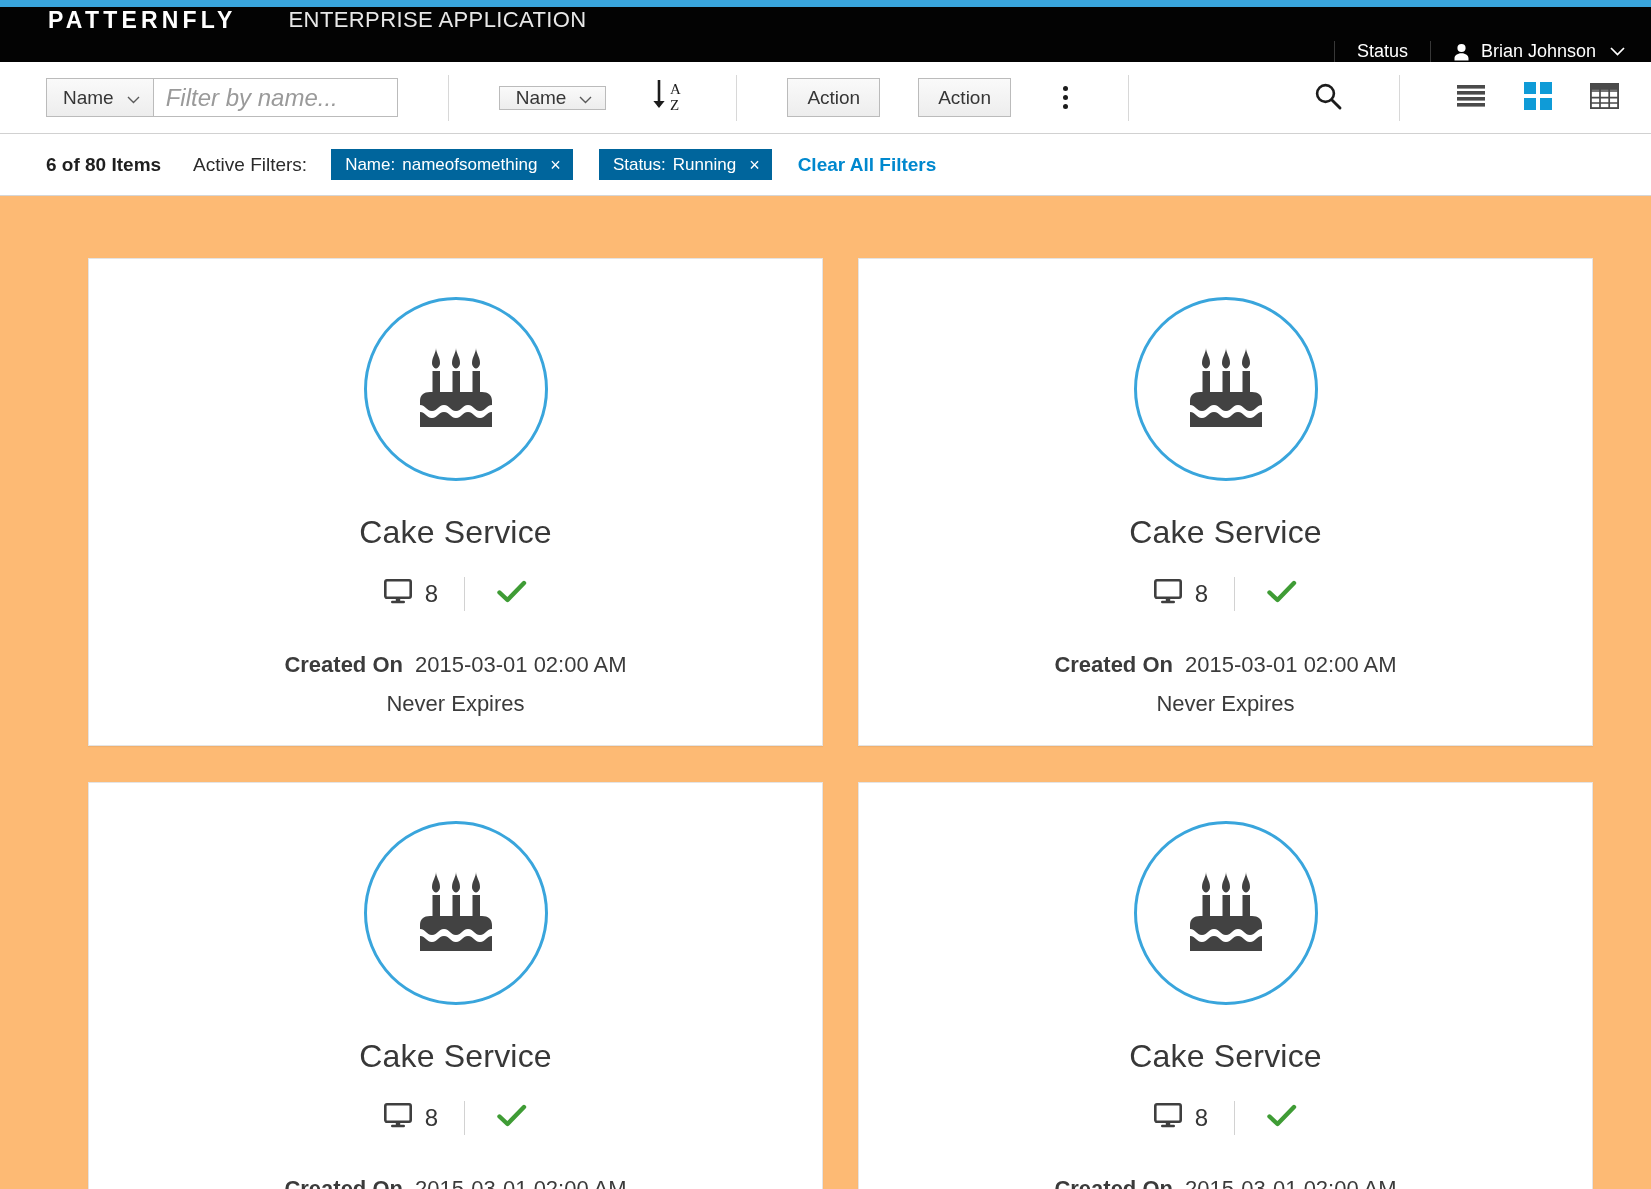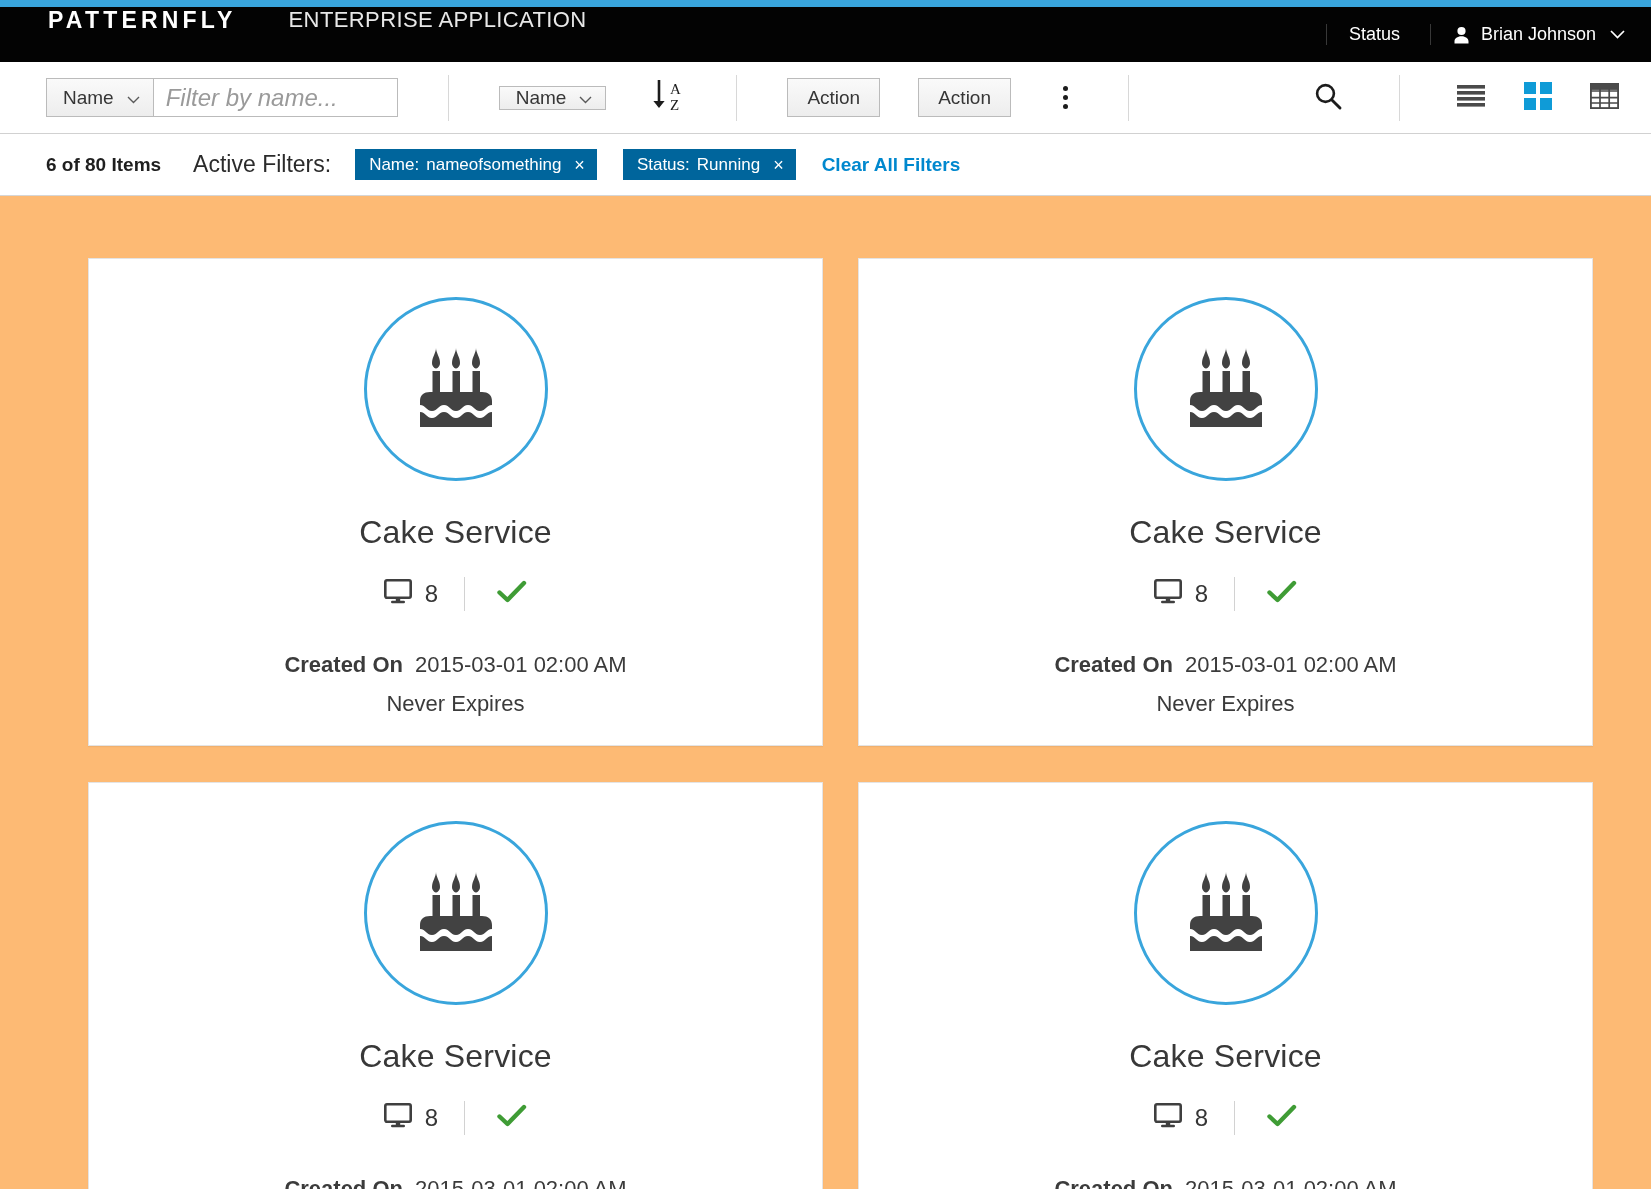--- a/index.html
+++ b/index.html
@@ -43,22 +43,21 @@
   .brand .pf-light {
     font-weight: normal;
     color: #e8e8e8;
     margin-left: 9px;
     font-size: 22px;
     letter-spacing: 0.4px;
   }
   .masthead-right {
     margin-left: auto;
     display: flex;
-    align-items: center;
-    gap: 8px;
+    align-items: flex-end;
   }
   .mh-item {
     display: flex;
     align-items: center;
     padding: 0 22px;
     border-left: 1px solid #383838;
     font-size: 18px;
     color: #fff;
     cursor: pointer;
     white-space: nowrap;
@@ -170,21 +169,21 @@
     padding: 0 46px;
     gap: 8px;
   }
   .count {
     font-size: 19px;
     font-weight: bold;
     color: #1f1f1f;
     white-space: nowrap;
   }
   .active-label {
-    font-size: 23px;
+    font-size: 19px;
     color: #2b2b2b;
     margin-left: 24px;
     margin-right: 16px;
     white-space: nowrap;
   }
   .chip {
     background: #00659c;
     color: #fff;
     font-size: 17px;
     height: 31px;

